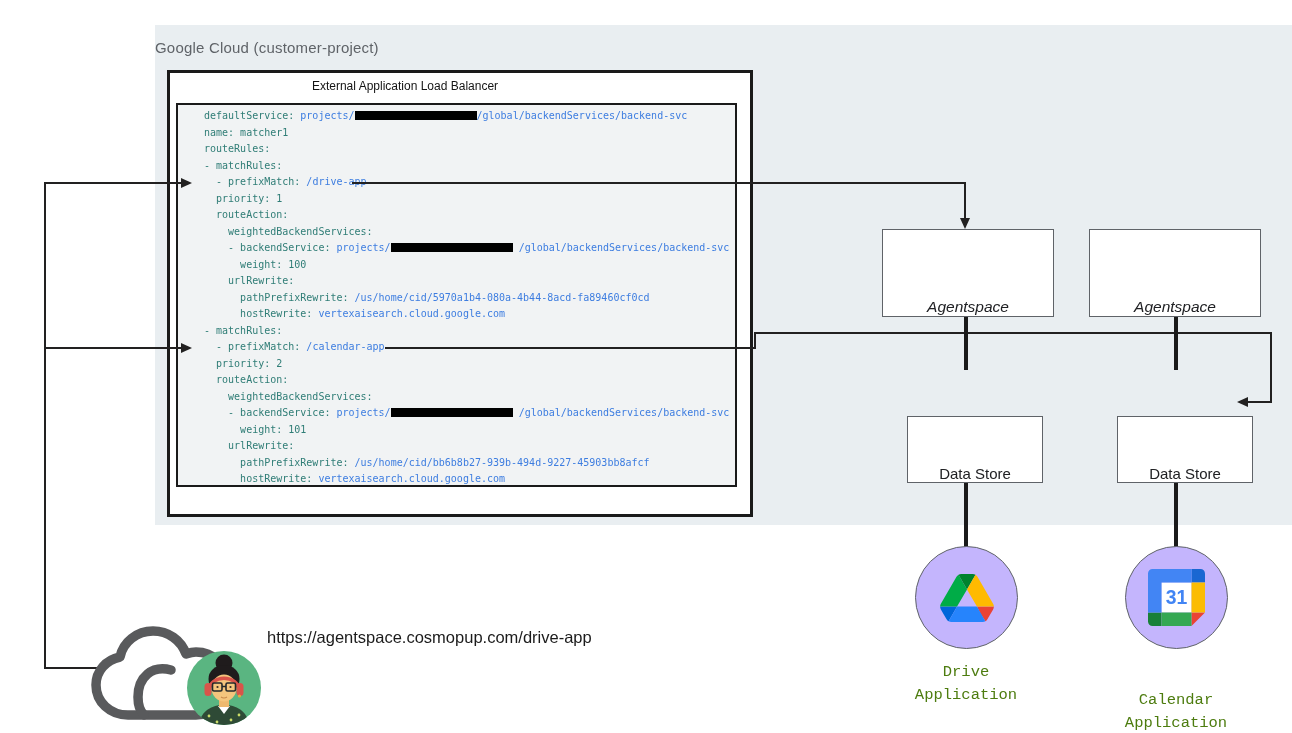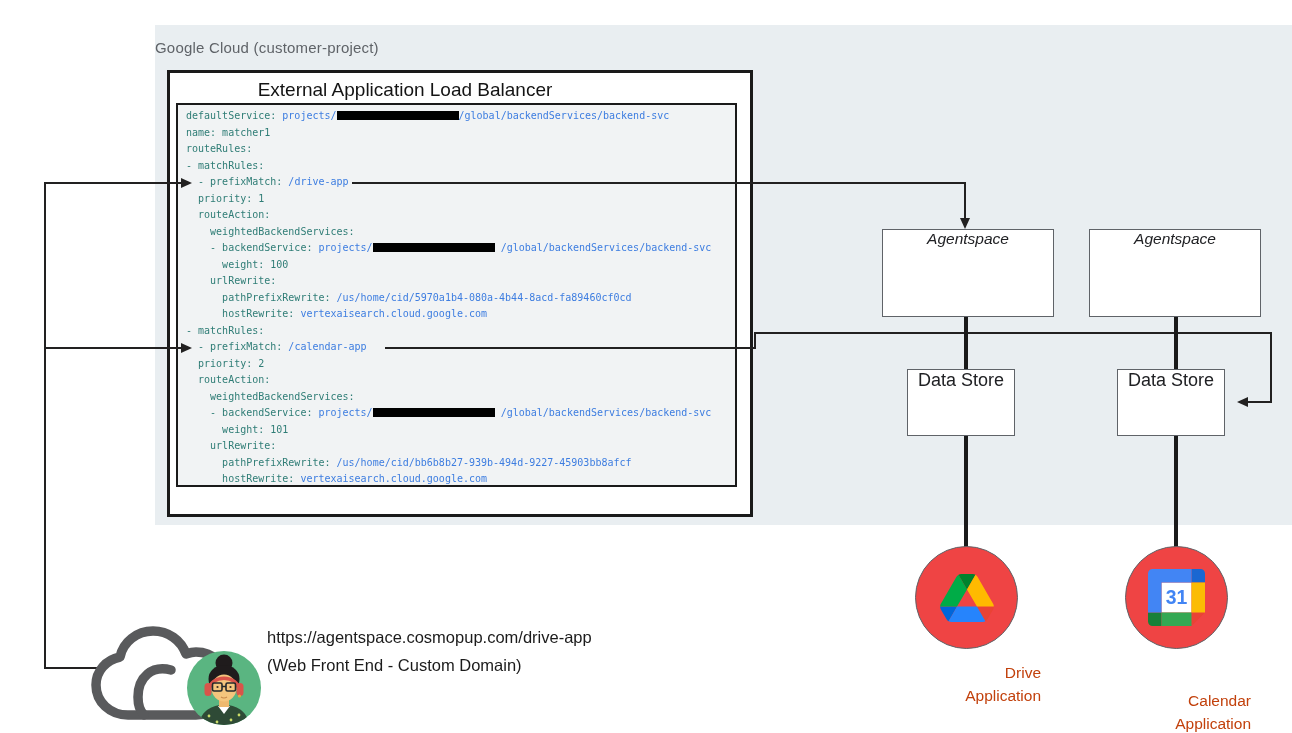--- a/index.html
+++ b/index.html
@@ -6,37 +6,37 @@
     font-family:"Liberation Sans", sans-serif;color:#202124;}
   #stage{position:relative;width:1292px;height:733px;background:#fff;}
 
   .abs{position:absolute;box-sizing:border-box;}
 
   
   .gc-bg{left:155px;top:25px;width:1137px;height:500px;background:#e9eef1;}
   .gc-label{left:155px;top:39px;font-size:15px;color:#5f6368;letter-spacing:.2px;}
 
   .lb-box{left:167px;top:70px;width:586px;height:447px;background:#fff;border:3px solid #1a1a1a;}
-  .lb-title{left:167px;top:79px;width:476px;text-align:center;font-size:19px;color:#141414;}
+  .lb-title{left:167px;top:79px;width:476px;text-align:center;font-size:12px;color:#141414;}
 
   .code-box{left:176px;top:103px;width:561px;height:384px;background:#f1f3f4;border:2px solid #1a1a1a;overflow:hidden;}
   .code-pre{position:absolute;left:8px;top:3px;font-family:"DejaVu Sans Mono", monospace;
     font-size:10px;line-height:16.5px;white-space:pre;}
-  .tk{color:#2f7d76;}
+  .tk{color:#2f7d76;margin-left:18px;}
   .tv{color:#3d7de0;}
   .redact{display:inline-block;width:122px;height:9px;background:#000;vertical-align:-1px;}
 
   
-  .node{background:#fff;border:1.6px solid #5f6368;display:flex;align-items:flex-start;justify-content:center;}
+  .node{background:#fff;border:1.6px solid #5f6368;display:flex;align-items:flex-end;justify-content:center;}
   .agentspace{width:172px;height:88px;font-style:italic;font-size:15.5px;}
-  .datastore{width:108px;height:67px;font-size:18px;}
+  .datastore{width:136px;height:67px;font-size:15px;margin-top:47px;}
 
-  .app-circle{width:103px;height:103px;border-radius:50%;background:#ef4444;border:1.6px solid #5f6368;
+  .app-circle{width:103px;height:103px;border-radius:50%;background:#c4b5fd;border:1.6px solid #5f6368;
     display:flex;align-items:center;justify-content:center;}
-  .app-label{width:150px;text-align:right;font-size:15.5px;line-height:23px;color:#c2410c;}
+  .app-label{width:150px;text-align:center;font-size:15.5px;line-height:23px;color:#4d7c0f;font-family:Liberation Mono, monospace;}
 
   
   .ln{background:#222121;}
   .thick{background:#1a1a1a;}
   .arr-r{width:0;height:0;border-top:5px solid transparent;border-bottom:5px solid transparent;border-left:11px solid #222121;}
   .arr-l{width:0;height:0;border-top:5px solid transparent;border-bottom:5px solid transparent;border-right:11px solid #222121;}
   .arr-d{width:0;height:0;border-left:5px solid transparent;border-right:5px solid transparent;border-top:11px solid #222121;}
 
   .client-text{left:267px;top:624px;width:342px;text-align:left;font-size:16.5px;line-height:27.5px;color:#1b1b1b;}
 </style>
@@ -157,16 +157,15 @@
       <rect x="26.5" y="33" width="9.5" height="8" rx="1.5" fill="none" stroke="#23282b" stroke-width="1.6"></rect>
       <rect x="40" y="33" width="9.5" height="8" rx="1.5" fill="none" stroke="#23282b" stroke-width="1.6"></rect>
       <path d="M36 36.5 L40 36.5" stroke="#23282b" stroke-width="1.6"></path>
       <path d="M35 47 Q38 49 41 47" fill="none" stroke="#c98a4b" stroke-width="1.2"></path>
       <circle cx="53.5" cy="46" r="1.6" fill="#e5a93d"></circle>
     </g>
   </svg>
 
   <div class="abs client-text">
     <div>https://agentspace.cosmopup.com/drive-app</div>
-    <div>(Web Front End - Custom Domain)</div>
   </div>
 
 </div>
 
 </body></html>

